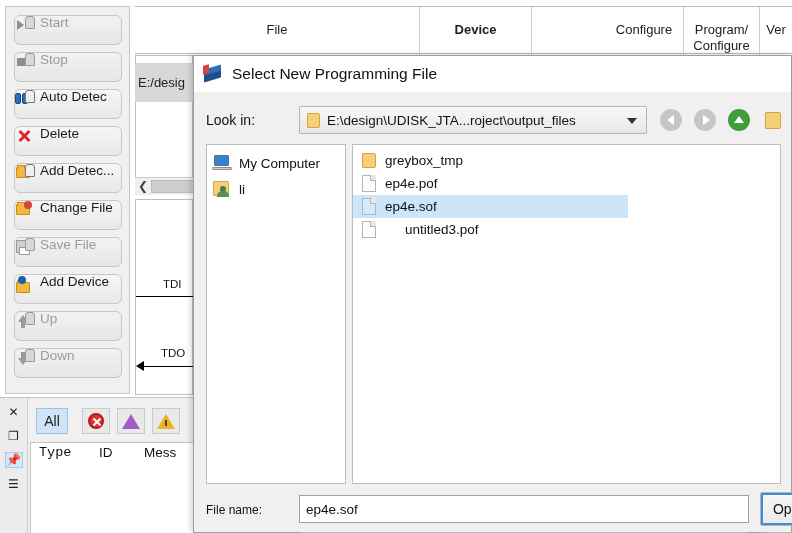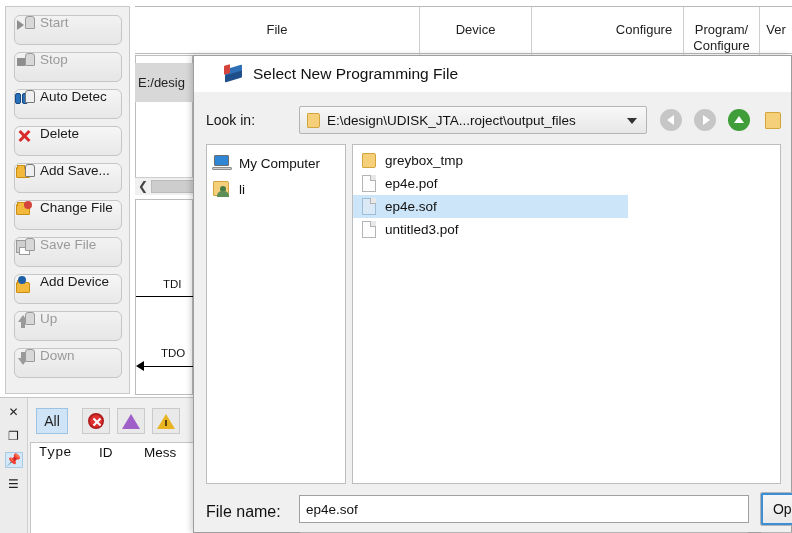--- a/index.html
+++ b/index.html
@@ -102,21 +102,21 @@
   .msg-table { position:absolute; left:30px; top:44px; width:166px; height:92px; background:#fff; border:1px solid #c4c4c4; border-bottom:none; }
   .msg-th { position:absolute; top:2px; font-size:13.5px; color:#111; }
 
   
   .dialog {
     position:absolute; left:193px; top:55px; width:599px; height:478px;
     background:#f0f0f0; border:1px solid #9e9e9e;
     box-shadow: -2px 0 6px rgba(0,0,0,0.18);
   }
   .dlg-title { position:absolute; left:0; top:0; right:0; height:36px; background:#ffffff;
-    display:flex; align-items:center; padding-left:29px; }
+    display:flex; align-items:center; padding-left:8px; }
   .dlg-title .t { font-size:15.5px; color:#111; }
   .qicon { width:22px; height:20px; margin-right:8px; position:relative; flex:0 0 auto; }
   .qicon .s1 { position:absolute; left:2px; top:3px; width:17px; height:7px; background:#2f6fb5; transform: skewY(-16deg); border-radius:1px; }
   .qicon .s2 { position:absolute; left:2px; top:9px; width:17px; height:7px; background:#1e4f8a; transform: skewY(-16deg); border-radius:1px; }
   .qicon .s3 { position:absolute; left:1px; top:1px; width:6px; height:9px; background:#d4443c; transform: skewY(-16deg); border-radius:1px; }
 
   .dlg-body { position:absolute; left:0; top:36px; right:0; bottom:0; background:#f0f0f0; }
 
   .lookin-label { position:absolute; left:12px; top:20px; font-size:14px; color:#111; }
   .lookin-combo { position:absolute; left:105px; top:14px; width:348px; height:28px;
@@ -149,21 +149,21 @@
 
   .files-panel { position:absolute; left:158px; top:52px; width:429px; height:340px;
     background:#fff; border:1px solid #bdbdbd;padding-left:11px; }
   .file-row { position:absolute; left:0; height:23px; display:flex; align-items:center; padding-left:9px; font-size:13.5px; color:#111; }
   .file-row.selected { background:#cde5f8; }
   .f-folder { width:14px; height:15px; margin-right:9px; flex:0 0 auto; background:#f6cf7a; border:1px solid #d3a63d; border-radius:1px 2px 2px 1px; position:relative;}
   .f-doc { width:14px; height:17px; margin-right:9px; flex:0 0 auto; background:#fdfdfd; border:1px solid #b4b4b4; position:relative; }
   .f-doc:after { content:""; position:absolute; right:-1px; top:-1px; width:5px; height:5px; background:#e8e8e8; border-left:1px solid #b4b4b4; border-bottom:1px solid #b4b4b4; }
   .f-doc.sel { background:#dbe9f6; border-color:#9dbdd8; }
 
-  .fname-label { position:absolute; left:12px; top:411px; font-size:16px; color:#111; }
+  .fname-label { position:absolute; left:12px; top:411px; font-size:12px; color:#111; }
   .fname-input { position:absolute; left:105px; top:403px; width:450px; height:28px;
     background:#fff; border:1px solid #a0a0a0; font-size:13.5px; color:#111;
     padding-left:6px; outline:none; font-family:"Liberation Sans", sans-serif; }
   .ftype-combo { position:absolute; left:105px; top:440px; width:450px; height:28px;
     background:linear-gradient(#f3f3f3,#e3e3e3); border:1px solid #b4b4b4; border-radius:2px;
     display:flex; align-items:center; padding-left:7px; font-size:13.5px; color:#111; }
 
   .btn-open { position:absolute; left:566px; top:400px; width:60px; height:34px;
     background:linear-gradient(#f7f7f7,#e9e9e9); border:1px solid #b4b4b4; border-radius:2px;
     box-shadow: 0 0 0 2px #3c8fd6 inset;
@@ -206,21 +206,21 @@
       <span class="ticon">
           <i class="ico-x"></i>
         </span>
       <span class="tlabel">Delete</span>
     </div>
     <div class="tool-btn" style="top:156px">
       <span class="ticon">
           <i class="ico-folder"></i>
           <i class="ico-hand dark"></i>
         </span>
-      <span class="tlabel">Add Save...</span>
+      <span class="tlabel">Add Detec...</span>
     </div>
     <div class="tool-btn disabled" style="top:230px">
       <span class="ticon">
           <i class="ico-save"></i>
           <i class="ico-hand"></i>
         </span>
       <span class="tlabel">Save File</span>
     </div>
     <div class="tool-btn" style="top:193px">
       <span class="ticon">
@@ -247,21 +247,21 @@
       <span class="ticon">
           <i class="ico-arrow-dn"></i>
           <i class="ico-hand"></i>
         </span>
       <span class="tlabel">Down</span>
     </div>
   </div>
 
   <div class="mw-table-head">
     <div class="th" style="left:0; width:285px;">File</div>
-    <div class="th" style="left:285px; width:112px;">Device</div>
+    <div class="th" style="left:285px; width:112px;font-weight:bold;">Device</div>
     <div class="th" style="left:470px; width:79px;">Configure</div>
     <div class="th" style="left:549px; width:76px; white-space:pre-line;">Program/
 Configure</div>
     <div class="th" style="left:625px; width:32px; border-right:none;">Ver</div>
   </div>
 
   <div class="mw-chain-box1"></div>
   <div class="mw-filebar">E:/desig</div>
   <div class="mw-hscroll">
     <span class="arr">❮</span>
@@ -365,21 +365,21 @@
           <span>greybox_tmp</span>
         </div>
         <div class="file-row" style="top:27px; width:275px;">
           <span class="f-doc"></span>
           <span>ep4e.pof</span>
         </div>
         <div class="file-row selected" style="top:50px; width:275px;">
           <span class="f-doc sel"></span>
           <span>ep4e.sof</span>
         </div>
-        <div class="file-row" style="top:73px; width:275px;">
+        <div class="file-row" style="top:73px; width:275px;gap:20px;">
           <span class="f-doc"></span>
           <span>untitled3.pof</span>
         </div>
       </div>
 
       <span class="fname-label">File name:</span>
       <input class="fname-input" type="text" value="ep4e.sof" style="">
 
       <div class="ftype-combo">
         

